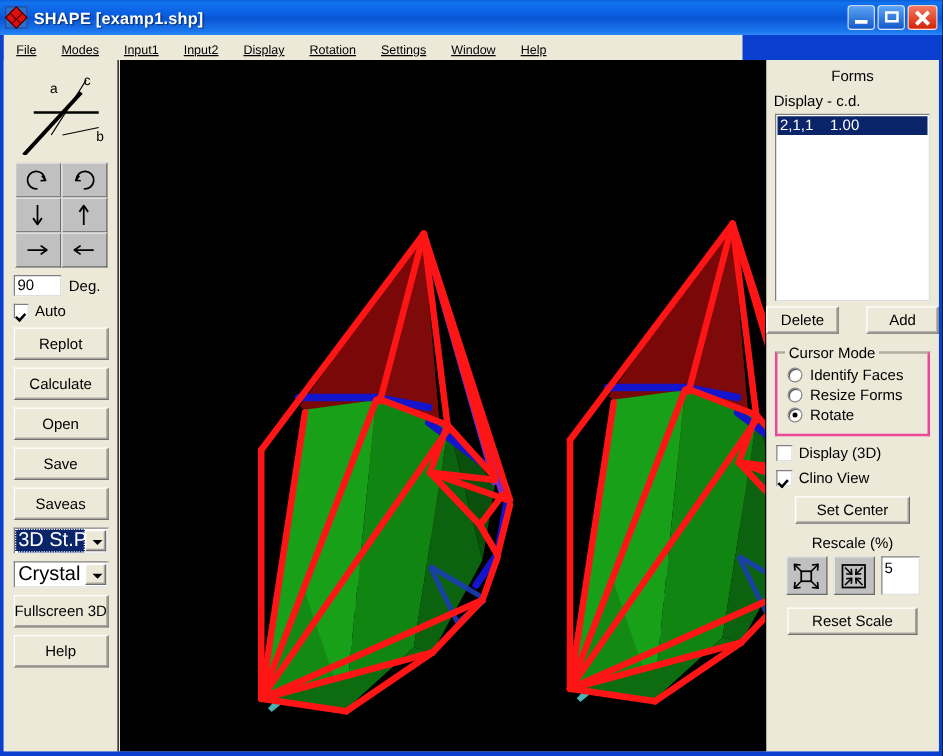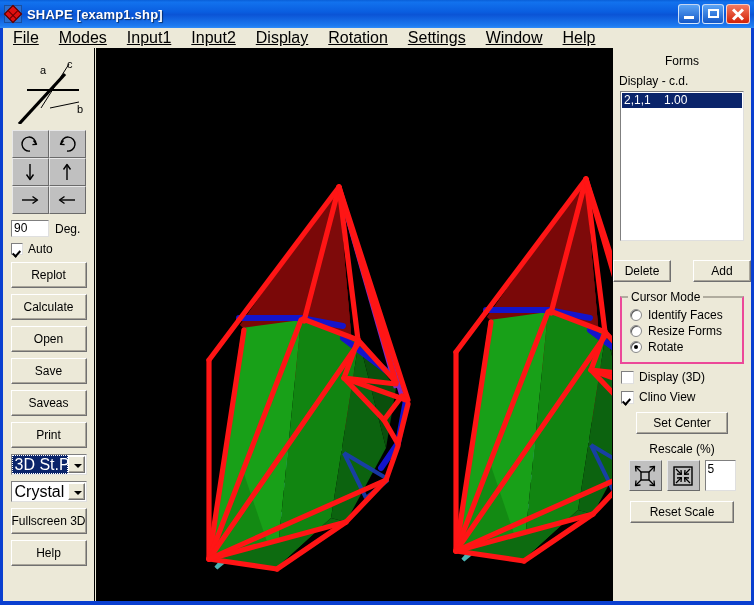--- a/index.html
+++ b/index.html
@@ -52,23 +52,23 @@
   .wbtn.min:after{content:"";position:absolute;left:5px;bottom:4px;width:10px;height:3px;background:#fff;}
   .wbtn.max:after{content:"";position:absolute;left:5px;top:4px;width:11px;height:9px;border:2px solid #fff;box-sizing:border-box;}
   .wbtn.close .x1,.wbtn.close .x2{
     position:absolute;left:4px;top:8px;width:14px;height:3px;background:#fff;
   }
   .wbtn.close .x1{transform:rotate(45deg);}
   .wbtn.close .x2{transform:rotate(-45deg);}
 
   
   #menubar{
-    position:absolute;left:3px;top:28px;width:748px;height:20px;
-    background:#ece9d8;display:flex;align-items:center;
-    font-size:16px;color:#000;
+    position:absolute;left:3px;top:28px;width:591px;height:20px;
+    background:#ece9d8;display:flex;align-items:flex-end;
+    font-size:10px;color:#000;
   }
   .menu-item{padding:2px 10px;white-space:nowrap;cursor:default;}
   .menu-item u{text-decoration:underline;}
 
   
   #client{
     position:absolute;left:3px;top:48px;width:748px;height:553px;
     background:#ece9d8;box-sizing:border-box;
     border-left:0;
   }
@@ -159,21 +159,21 @@
   .rsub{font-size:12px;margin:6px 0 3px 6px;}
   .listbox{
     width:124px;height:150px;margin:0 auto;background:#fff;
     border:1px solid #7f7f7f;border-right-color:#dfdfdf;border-bottom-color:#dfdfdf;
     box-sizing:border-box;padding:1px;overflow:hidden;
   }
   .litem{
     font-size:12px;padding:0 2px;height:15px;line-height:15px;white-space:pre;
   }
   .litem.sel{background:#0a246a;color:#fff;}
-  .btnrow{display:flex;justify-content:center;gap:22px;margin-top:19px;}
+  .btnrow{display:flex;justify-content:center;gap:22px;margin-top:4px;}
   .rbtn2{
     width:58px;height:22px;background:#ece9d8;
     border-top:1px solid #fff;border-left:1px solid #fff;
     border-right:1px solid #707070;border-bottom:1px solid #707070;
     box-shadow:inset -1px -1px 0 #a9a59a;
     font-size:12px;text-align:center;line-height:20px;box-sizing:border-box;
     color:#000;font-family:"Liberation Sans",sans-serif;
   }
   fieldset.grp{
     margin:8px 7px 0 7px;padding:2px 6px 6px 6px;
@@ -339,21 +339,20 @@
       <div class="chkrow">
         <span class="chkbox on"></span>
         <span>Auto</span>
       </div>
 
       <div class="lbtn">Replot</div>
       <div class="lbtn">Calculate</div>
       <div class="lbtn">Open</div>
       <div class="lbtn">Save</div>
       <div class="lbtn">Saveas</div>
-      <div class="lbtn">Print</div>
 
       <div class="combo sel">
         <span class="cval">3D St.Pai</span>
         <span class="carrow"></span>
       </div>
       <div class="combo">
         <span class="cval">Crystal</span>
         <span class="carrow"></span>
       </div>
 

